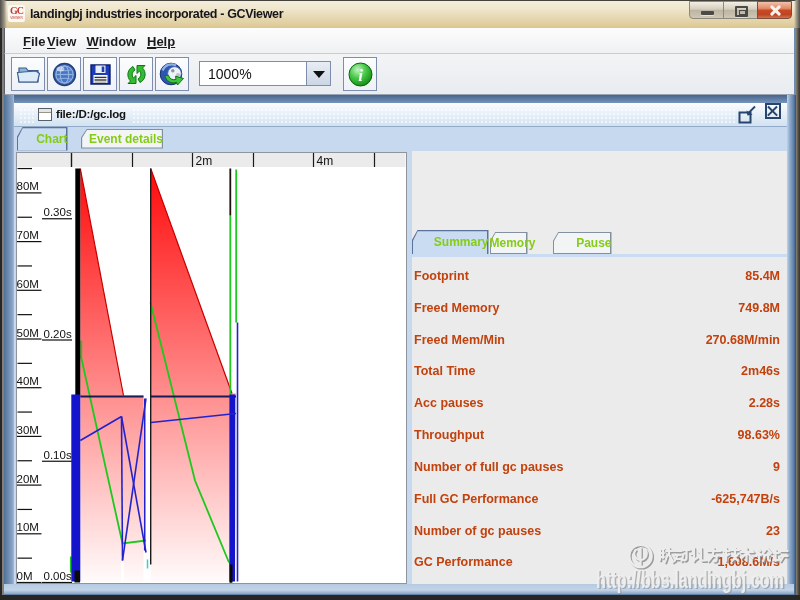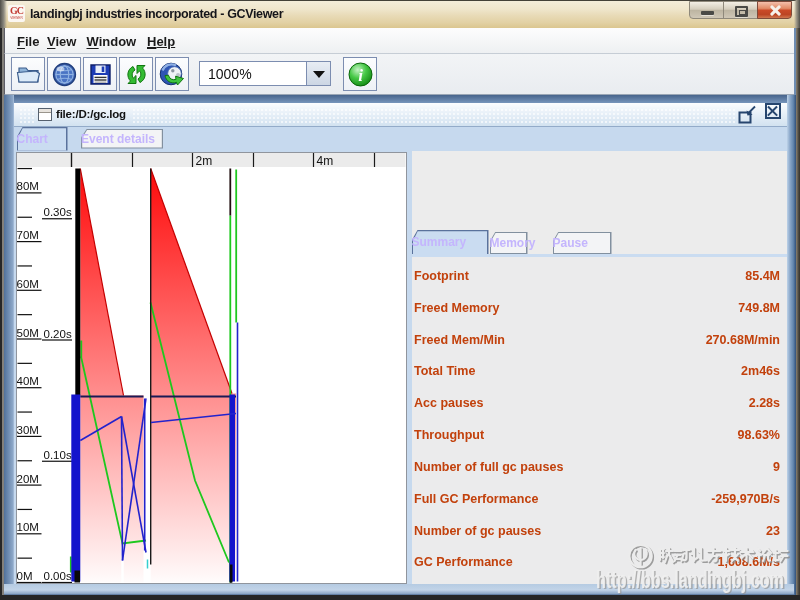--- a/index.html
+++ b/index.html
@@ -74,22 +74,22 @@
 #ifclose:after { transform:rotate(-45deg); }
 
 #ifcontent { left:14px; top:126.5px; width:773px; height:457.5px; background:#c6d9ee; }
 
 
 .tabO { position:absolute; }
 .tabB { position:absolute; left:0; top:0; width:100%; height:100%;
   clip-path:polygon(0 45%, 6px 0, 100% 0, 100% 100%, 0 100%); }
 .tabF { position:absolute; left:1.2px; top:1.2px; right:1.2px; bottom:0;
   clip-path:polygon(0 45%, 5px 0, 100% 0, 100% 100%, 0 100%); }
-.tabT { position:absolute; left:0; top:0; width:100%; height:100%; text-align:left;
-  font-size:12px; font-weight:bold; color:#c4b5fd; }
+.tabT { position:absolute; left:0; top:0; width:100%; height:100%; text-align:right;
+  font-size:12px; font-weight:bold; color:#84cc16; }
 
 
 #rpanel { left:411.5px; top:150.5px; width:375.5px; height:433px; background:#ececec; }
 .srow { position:absolute; left:2.5px; width:366px; font-size:12.5px; font-weight:bold; color:#c2410c; }
 .srow .v { float:right; }
 
 
 #wmark { left:585px; top:535px; width:215px; height:62px; }
 #wmark { z-index:50; }
 </style>
@@ -114,21 +114,21 @@
   <div class="wbtn" id="btnclose">
       <div class="glyphx"></div>
     </div>
 </div>
 
 <div class="abs" id="appbg"></div>
 <div class="abs" id="appleft"></div>
 <div class="abs" id="appright"></div>
 
 <div class="abs" id="menubar">
-  <div class="mitem" style="left:12px;"><u>F</u>ile</div>
+  <div class="mitem" style="left:18px;"><u>F</u>ile</div>
   <div class="mitem" style="left:42px;"><u>V</u>iew</div>
   <div class="mitem" style="left:81.5px;"><u>W</u>indow</div>
   <div class="mitem" style="left:142px;text-decoration:underline;"><u>H</u>elp</div>
 </div>
 
 <div class="abs" id="toolbar">
   <div class="tbtn" style="left:6px;" id="tb1">
     <svg width="27" height="27" viewBox="0 0 27 27" style="margin:2.5px">
       <path d="M4,7 L11,7 L13,9.5 L23,9.5 L23,21 L4,21 Z" fill="#8fb4d9" stroke="#3c5d8c" stroke-width="1.2"></path>
       <path d="M2.5,11.5 L21,10 L24.5,12.5 L22.5,21 L4,21 Z" fill="#c8ddf2" stroke="#3c5d8c" stroke-width="1.2"></path>
@@ -343,21 +343,21 @@
   <div class="tabT" style="line-height:23px;">Pause</div>
   </div>
 <div class="abs" id="rowsbox" style="left:411.5px; top:254px; width:375.5px; height:329.5px; border-top:3px solid #cadcf1; background:#ebebec;">
   <div class="srow" style="top:12px;">Footprint<span class="v">85.4M</span></div>
   <div class="srow" style="top:44px;">Freed Memory<span class="v">749.8M</span></div>
   <div class="srow" style="top:76px;">Freed Mem/Min<span class="v">270.68M/min</span></div>
   <div class="srow" style="top:107px;">Total Time<span class="v">2m46s</span></div>
   <div class="srow" style="top:139px;">Acc pauses<span class="v">2.28s</span></div>
   <div class="srow" style="top:171px;">Throughput<span class="v">98.63%</span></div>
   <div class="srow" style="top:203px;">Number of full gc pauses<span class="v">9</span></div>
-  <div class="srow" style="top:235px;">Full GC Performance<span class="v">-259,970B/s</span></div>
+  <div class="srow" style="top:235px;">Full GC Performance<span class="v">-625,747B/s</span></div>
   <div class="srow" style="top:267px;">Number of gc pauses<span class="v">23</span></div>
   <div class="srow" style="top:298px;">GC Performance<span class="v">1,608.6M/s</span></div>
 </div>
 
 <div class="abs" id="wmark">
   <svg width="215" height="65" viewBox="585 535 215 65" xmlns="http://www.w3.org/2000/svg">
     <defs>
       <g id="hanzi">
         <g transform="translate(658,548)">
           <path d="M1,1 h5 M1,5 h5 M1,9 h5 M2,1 v11 M5,1 v9 M8,3 h7 M11,0 v7 M9,8 l-2,6 M12,8 l3,6"></path>

